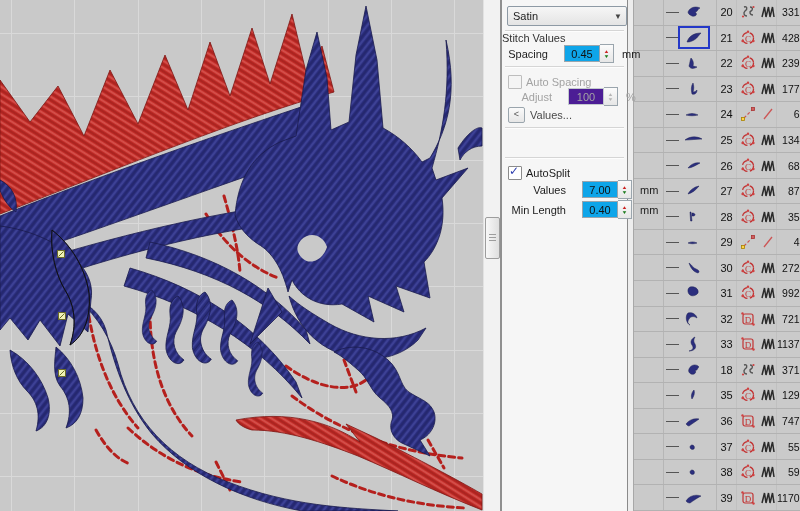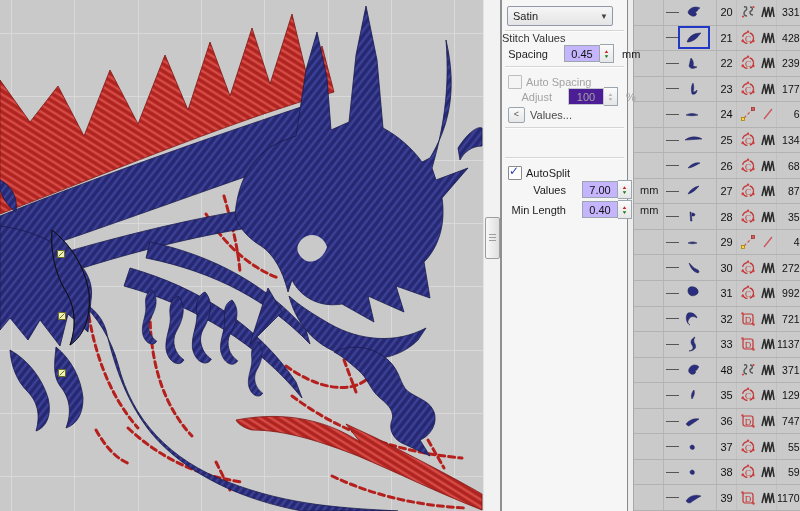--- a/index.html
+++ b/index.html
@@ -10,30 +10,30 @@
   #canvasWrap{width:483px;height:511px;flex:none;background:var(--canvas-bg,#c9c9c9);}
   
   #vscroll{width:16px;height:511px;flex:none;background:#f2f2f2;border-left:1px solid #e2e2e2;position:relative;}
   #vthumb{position:absolute;left:1px;width:13px;top:217px;height:40px;background:linear-gradient(90deg,#f8f8f8,#dfdfdf);
           border:1px solid #9d9d9d;border-radius:2px;}
   #vthumb::after{content:"";position:absolute;left:3px;right:3px;top:16px;height:8px;
           background:repeating-linear-gradient(180deg,#9d9d9d 0 1px,transparent 1px 3px);}
   
   #props{width:127px;height:511px;flex:none;background:#f6f6f6;border-left:2px solid #909090;position:relative;box-sizing:border-box;}
   .sep{position:absolute;left:3px;right:3px;height:1px;background:#d5d5d5;border-bottom:1px solid #fdfdfd;}
-  .combo{position:absolute;left:5px;top:6px;width:106px;height:20px;border:1px solid #8e9aa5;border-radius:2px;
+  .combo{position:absolute;left:5px;top:6px;width:120px;height:20px;border:1px solid #8e9aa5;border-radius:2px;
          background:linear-gradient(180deg,#f6f6f6,#e4e4e4);display:flex;align-items:center;box-sizing:border-box;cursor:default;}
   .combo .cval{flex:1;padding-left:5px;}
   .combo .carr{width:16px;text-align:center;font-size:8px;color:#444;}
   .ptitle{position:absolute;left:0;right:0;top:32px;text-align:left;color:#333;}
   .prow{position:absolute;left:6px;right:2px;height:17px;display:flex;align-items:center;}
   .plabel{width:40px;text-align:right;margin-right:16px;flex:none;}
   .plabel.w{width:58px;}
   .plabel.m{width:44px;}
-  .pfield{width:34px;height:15px;flex:none;border:1px solid #9aa5ad;background:#c4b5fd;text-align:center;
+  .pfield{width:34px;height:15px;flex:none;border:1px solid #9aa5ad;background:#0ea5e9;text-align:center;
           font:inherit;padding:0;color:#111;}
   .spin{width:13px;height:17px;flex:none;border:1px solid #9aa5ad;border-left:none;background:linear-gradient(180deg,#fbfbfb,#e6e6e6);
         display:flex;flex-direction:column;align-items:center;justify-content:center;line-height:5px;cursor:default;}
   .spin i{font-style:normal;font-size:6px;transform:scaleY(.8);}
   .spin .up{color:#c22;}
   .spin .dn{color:#1a7a1a;}
   .unit{margin-left:8px;}
   .cb{width:12px;height:12px;flex:none;border:1px solid #8b8b8b;background:#fff;margin-right:4px;position:relative;border-radius:1px;}
   .cb.checked::after{content:"✓";position:absolute;left:0px;top:-3px;color:#2b3cae;font-weight:bold;font-size:12px;}
   .disabled .cb{border-color:#bdbdbd;background:#f4f4f4;}
@@ -614,21 +614,21 @@
         <div class="lrow">
           <div class="gut"></div>
           <div class="tcell">
             <i class="stick"></i>
             <span class="tbox">
               <svg width="24" height="18" viewBox="0 0 24 18">
                 <path d="M7,8 C9,3 15,3 17,6 C15,7 16,10 13,9 C15,12 12,14 9,13 C7,12 6,10 7,8 Z" fill="#2b2e7e" stroke="#1d2054" stroke-width="0.5"></path>
               </svg>
             </span>
           </div>
-          <div class="ncell">48</div>
+          <div class="ncell">18</div>
           <div class="icell">
             <svg width="16" height="16" viewBox="0 0 16 16">
               <path d="M4,3 C7,2 8,5 5,7 C3,9 4,12 7,12" stroke="#555" fill="none" stroke-width="1.4"></path>
               <path d="M10,3 C13,3 13,6 11,7 C9,8 10,11 13,11" stroke="#555" fill="none" stroke-width="1.4"></path>
               <circle cx="3" cy="12.5" r="1.1" fill="#d04040"></circle>
               <circle cx="13.5" cy="3" r="1.1" fill="#d04040"></circle>
             </svg>
           </div>
           <div class="scell">
             <svg width="16" height="14" viewBox="0 0 16 14">

